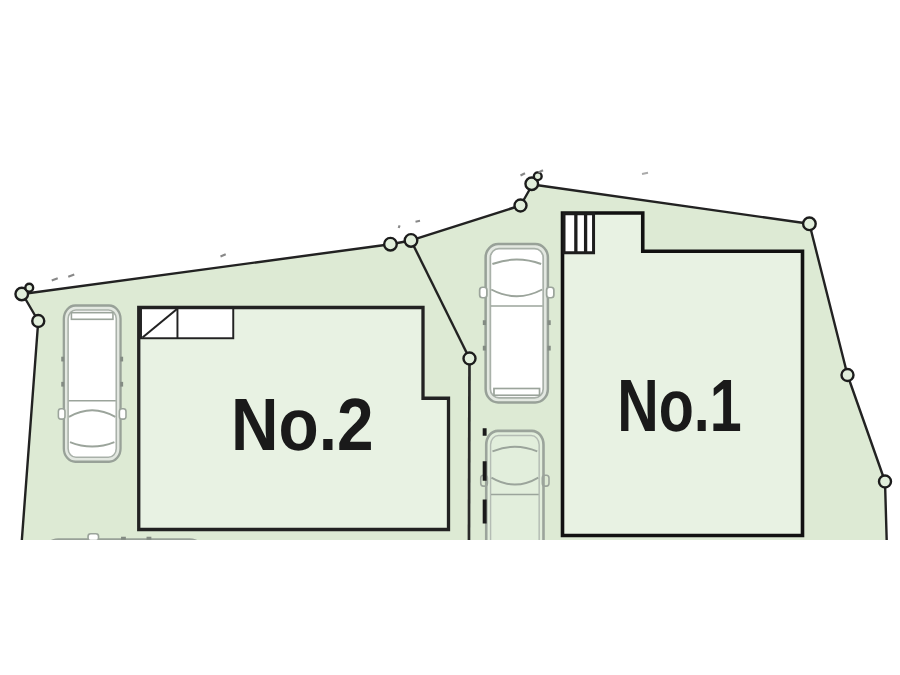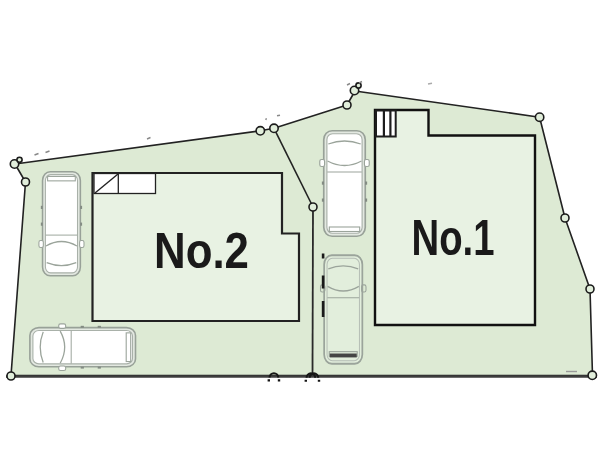--- a/index.html
+++ b/index.html
@@ -1,16 +1,16 @@
 <!DOCTYPE html>
 <html><head>
 <meta charset="utf-8">
 <style>
   html,body{margin:0;padding:0;background:#ffffff;}
-  #wrap{width:600px;height:450px;position:relative;overflow:hidden;background:#a3a3a3;}
+  #wrap{width:600px;height:328px;position:relative;overflow:hidden;background:#a3a3a3;margin-top:32px;}
   svg{display:block;filter:blur(0.38px);}
   text{font-family:"Liberation Sans", sans-serif;}
 </style>
 </head>
 <body>
 <div id="wrap">
 <svg width="600" height="450" viewBox="0 0 600 450">
   <defs>
     <g id="carUp">
       <rect x="1.2" y="1.2" width="39.6" height="105.6" rx="8" ry="9" fill="#e3e8e1" stroke="#98a198" stroke-width="1.6"></rect>

